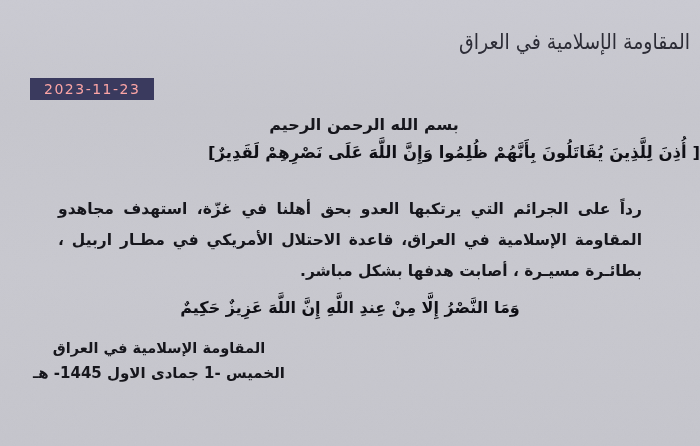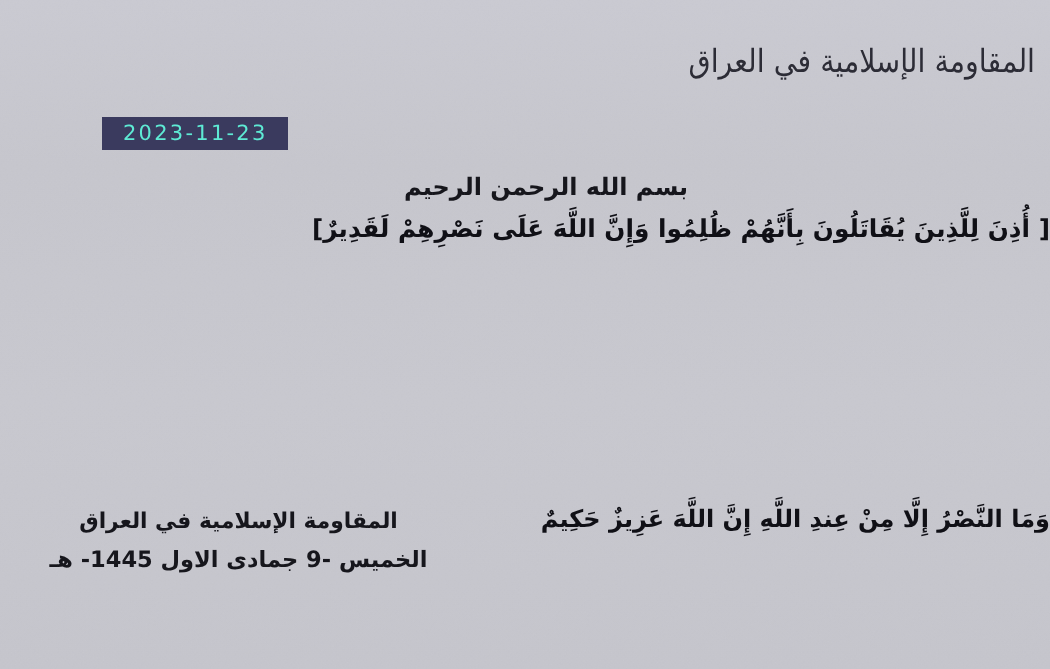--- a/index.html
+++ b/index.html
@@ -20,28 +20,27 @@
     position:absolute; top:30px; right:10px;
     font-size:19px; font-weight:400;
     color:#2c2c36;
     letter-spacing:-0.5px;
     transform:scaleY(1.12);
     white-space:nowrap;
   }
   .date-badge {
     position:absolute; top:78px; left:30px;
     background:#3a3a5e;
-    color:#5eead4;
+    color:#fca5a5;
     font-size:14px;
     line-height:20px;
     padding:1px 14px;
     letter-spacing:1.5px;
     direction:ltr;
     white-space:nowrap;
-    margin-left:38px;
   }
   .bismillah {
     position:absolute; top:115px; left:0; right:0;
     text-align:center;
     font-weight:bold; font-size:16px;
     white-space:nowrap;
     margin-left:28px;
   }
   .verse-top {
     position:absolute; top:143px; left:0; right:0;
@@ -52,25 +51,24 @@
   }
   .body-text {
     position:absolute; top:194px; right:58px; left:58px;
     font-weight:bold; font-size:15.5px;
     line-height:31px;
     text-align:justify;
     text-justify:inter-word;
   }
   .verse-bottom {
     position:absolute; top:298px; left:0; right:0;
-    text-align:right;
+    text-align:center;
     font-weight:bold; font-size:16px;
     color:#101016;
     white-space:nowrap;
-    margin-top:38px;
   }
   .footer-block {
     position:absolute; top:340px; left:26px; width:266px;
     text-align:center;
     font-weight:bold;
   }
   .footer-org { font-size:14.5px; white-space:nowrap; }
   .footer-date { margin-top:8px; font-size:15px; white-space:nowrap; }
 </style>
 </head>
@@ -87,21 +85,22 @@
   </svg>
 
   <div class="logo">المقاومة الإسلامية في العراق</div>
 
   <div class="date-badge">2023-11-23</div>
 
   <div class="bismillah">بسم الله الرحمن الرحيم</div>
 
   <div class="verse-top">[ أُذِنَ لِلَّذِينَ يُقَاتَلُونَ بِأَنَّهُمْ ظُلِمُوا  وَإِنَّ اللَّهَ عَلَى نَصْرِهِمْ لَقَدِيرٌ]</div>
 
+  <div class="body-text">رداً على الجرائم التي يرتكبها العدو بحق أهلنا في غزّة، استهدف مجاهدو المقاومة الإسلامية في العراق، قاعدة الاحتلال الأمريكي في مطـار اربيل ، بطائـرة مسيـرة ، أصابت هدفها بشكل مباشر.</div>
 
   <div class="verse-bottom">وَمَا النَّصْرُ إِلَّا مِنْ عِندِ اللَّهِ  إِنَّ اللَّهَ عَزِيزٌ حَكِيمٌ</div>
 
   <div class="footer-block">
     <div class="footer-org">المقاومة الإسلامية في العراق</div>
-    <div class="footer-date">الخميس -9 جمادى الاول 1445- هـ</div>
+    <div class="footer-date">الخميس -1 جمادى الاول 1445- هـ</div>
   </div>
 
 </div>
 
 </body></html>

